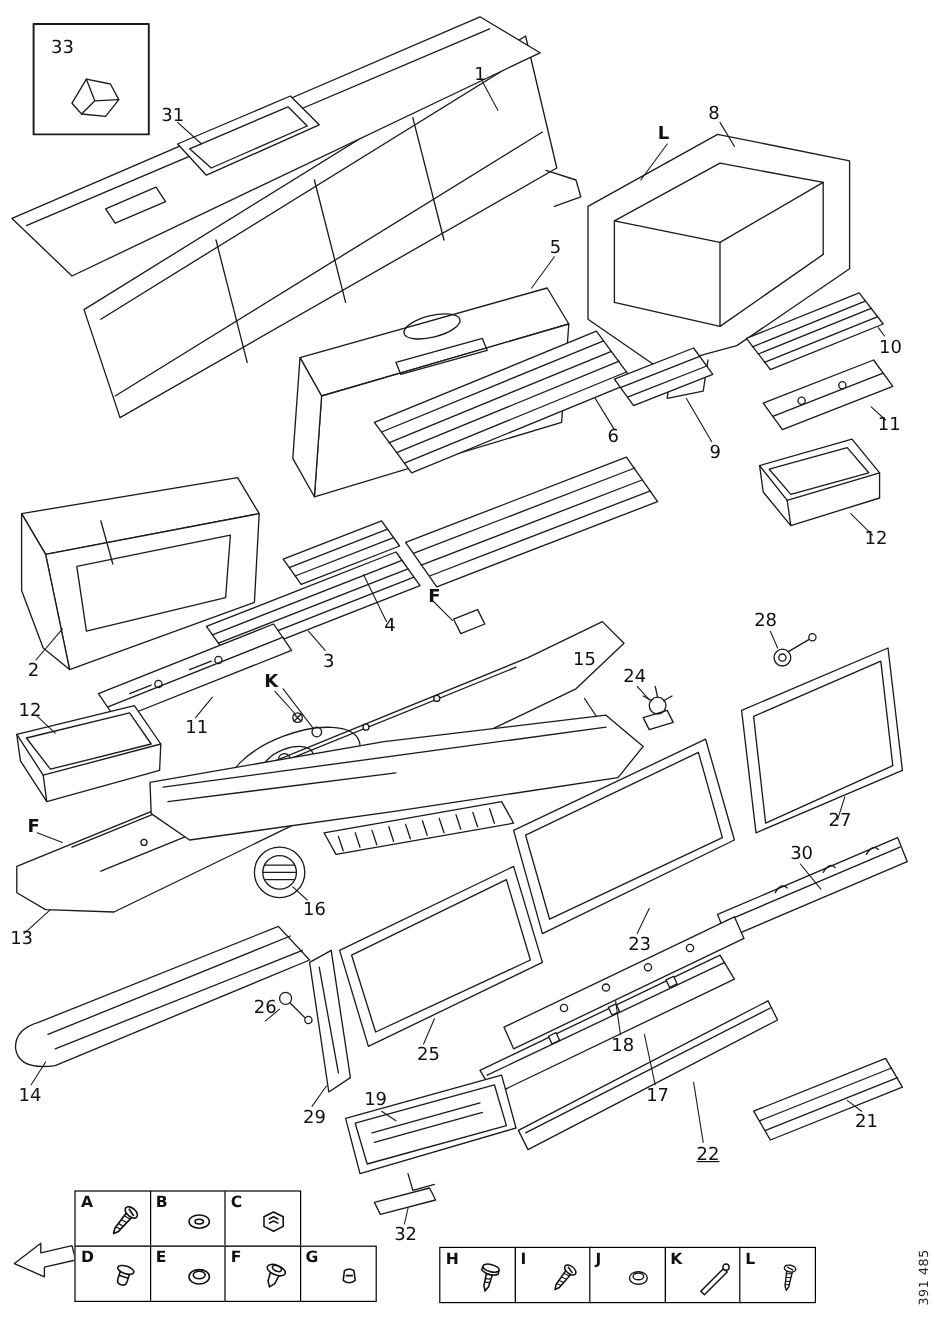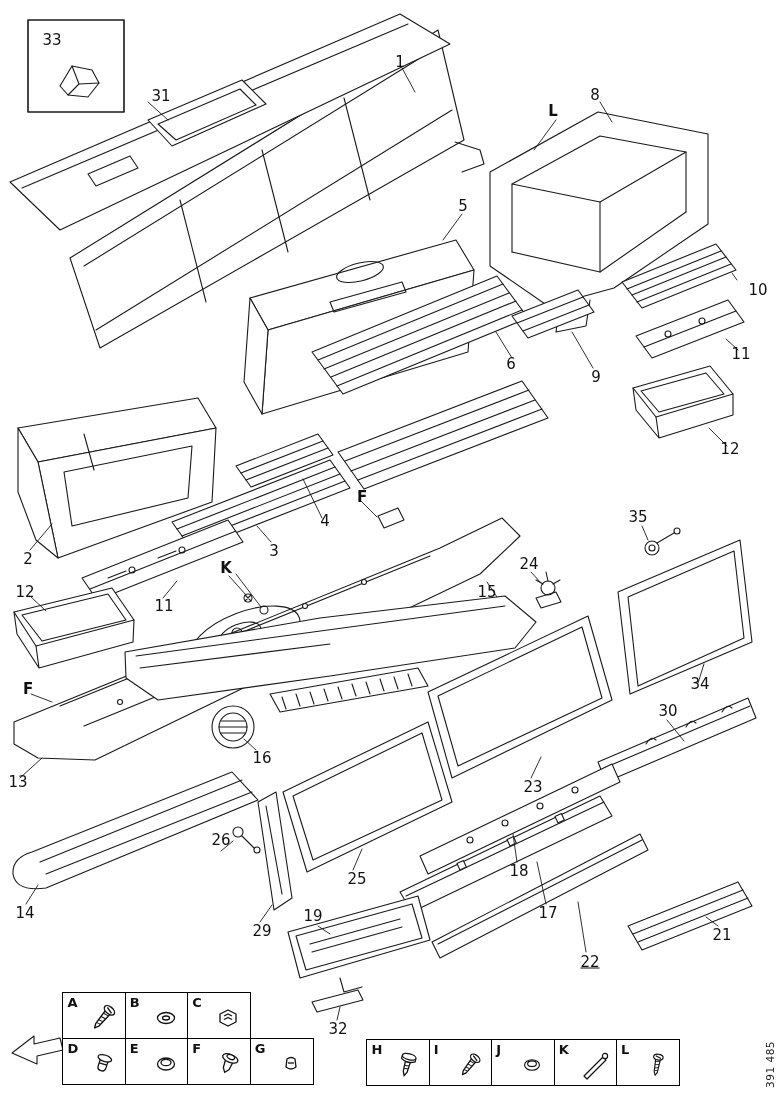--- a/index.html
+++ b/index.html
@@ -363,41 +363,41 @@
       </g>
 
       <g>
         <path d="M12,1053 L34,1036 L34,1044 L60,1038 L63,1050 L37,1056 L37,1064 Z"></path>
       </g>
     </g>
   </svg>
 
   <div id="callout-layer">
       <div class="callout" style="left: 52px; top: 40px;">33</div>
-      <div class="callout" style="left: 161px; top: 96px;">31</div>
+      <div class="callout" style="left: 144px; top: 96px;">31</div>
       <div class="callout" style="left: 400px; top: 62px;">1</div>
       <div class="callout" style="left: 595px; top: 95px;">8</div>
       <div class="callout letter" style="left: 553px; top: 111px;">L</div>
       <div class="callout" style="left: 463px; top: 206px;">5</div>
-      <div class="callout" style="left: 742px; top: 290px; margin-left: 16px;">10</div>
+      <div class="callout" style="left: 742px; top: 290px;">10</div>
       <div class="callout" style="left: 511px; top: 364px;">6</div>
       <div class="callout" style="left: 596px; top: 377px;">9</div>
       <div class="callout" style="left: 741px; top: 354px;">11</div>
       <div class="callout" style="left: 730px; top: 449px;">12</div>
       <div class="callout" style="left: 28px; top: 559px;">2</div>
       <div class="callout" style="left: 325px; top: 521px;">4</div>
       <div class="callout" style="left: 274px; top: 551px;">3</div>
       <div class="callout letter" style="left: 362px; top: 497px;">F</div>
       <div class="callout letter" style="left: 226px; top: 568px;">K</div>
       <div class="callout" style="left: 164px; top: 606px;">11</div>
       <div class="callout" style="left: 25px; top: 592px;">12</div>
-      <div class="callout" style="left: 638px; top: 517px;">35</div>
+      <div class="callout" style="left: 638px; top: 517px;">28</div>
       <div class="callout" style="left: 529px; top: 564px;">24</div>
-      <div class="callout" style="left: 487px; top: 592px;">15</div>
-      <div class="callout" style="left: 700px; top: 684px;">34</div>
+      <div class="callout" style="left: 487px; top: 550px;">15</div>
+      <div class="callout" style="left: 700px; top: 684px;">27</div>
       <div class="callout" style="left: 668px; top: 711px;">30</div>
       <div class="callout letter" style="left: 28px; top: 689px;">F</div>
       <div class="callout" style="left: 18px; top: 782px;">13</div>
       <div class="callout" style="left: 262px; top: 758px;">16</div>
       <div class="callout" style="left: 533px; top: 787px;">23</div>
       <div class="callout" style="left: 357px; top: 879px;">25</div>
       <div class="callout" style="left: 221px; top: 840px;">26</div>
       <div class="callout" style="left: 25px; top: 913px;">14</div>
       <div class="callout" style="left: 262px; top: 931px;">29</div>
       <div class="callout" style="left: 313px; top: 916px;">19</div>

